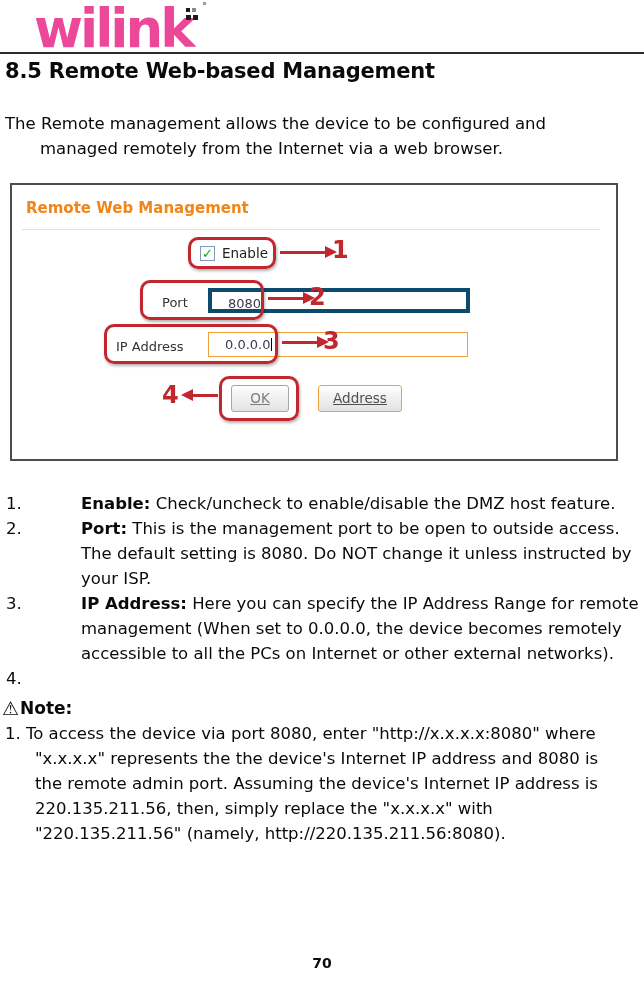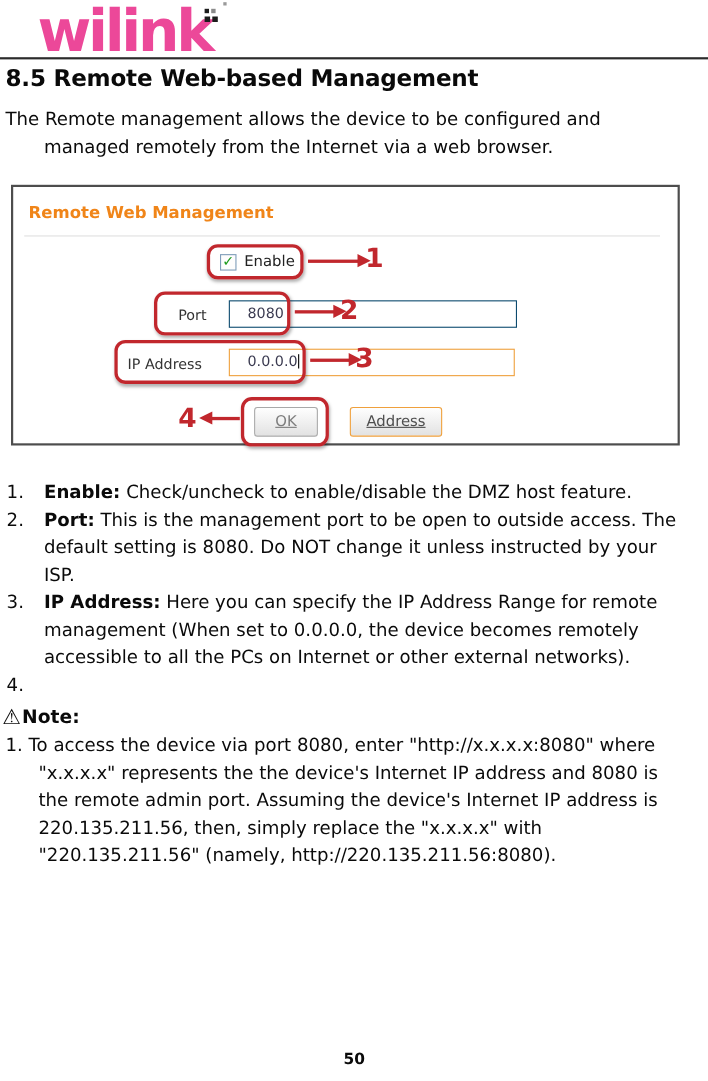--- a/index.html
+++ b/index.html
@@ -14,35 +14,35 @@
   .logo-dots i { position:absolute; background:#1c1c1c; }
   .logo-dots i.d1 { width:3px; height:3px; right:0; top:0; background:#9a9a9a; }
   .logo-dots i.d2 { width:4px; height:4px; left:2px; top:6px; }
   .logo-dots i.d3 { width:4px; height:4px; left:8px; top:6px; background:#8a8a8a; }
   .logo-dots i.d4 { width:5px; height:5px; left:2px; top:13px; }
   .logo-dots i.d5 { width:5px; height:5px; left:9px; top:13px; }
   .top-rule { border:none; height:2px; background:#2b2b2b; width:100%; }
 
   
   .section-heading { font-size:21px; font-weight:bold; padding:5px 0 0 5px; letter-spacing:-0.2px; }
-  .intro { font-size:16.5px; line-height:25px; margin:13px 0 0 0; padding-left:40px; text-indent:-35px; max-width:600px; }
+  .intro { font-size:16.5px; line-height:25px; margin:28px 0 0 0; padding-left:40px; text-indent:-35px; max-width:600px; }
 
   
-  .frame { position:relative; margin:22px 26px 0 10px; height:237px; border:2px solid #4d4d4d; background:#fff; }
+  .frame { position:relative; margin:22px 26px 0 10px; height:278px; border:2px solid #4d4d4d; background:#fff; }
   .rwm-title { position:absolute; left:14px; top:14px; font-size:15px; font-weight:bold; color:#f08519; }
   .rwm-divider { position:absolute; left:10px; top:44px; width:578px; height:1px; background:#e0e0e0; }
 
   .cb-box { position:absolute; left:188px; top:61px; width:15px; height:15px; border:1px solid #7f9db9; background:#fdfdfd; text-align:center; }
   .cb-box .check { color:#1e9b1e; font-size:13px; font-weight:bold; line-height:13px; display:block; }
   .cb-label { position:absolute; left:210px; top:60px; font-size:13.5px; color:#222; }
 
   .field-label { position:absolute; font-size:13px; color:#333; }
   .lbl-port { left:150px; top:110px; }
   .lbl-ip { left:104px; top:154px; }
-  .input-box { position:absolute; background:#fff; border:1px solid #0c4a6e; height:25px; font-size:13px; color:#3a3a50; line-height:23px; padding-left:16px; }
+  .input-box { position:absolute; background:#fff; border:4px solid #0c4a6e; height:25px; font-size:13px; color:#3a3a50; line-height:23px; padding-left:16px; }
   .inp-port { left:196px; top:103px; width:262px; }
   .inp-ip { left:196px; top:147px; width:260px; border:1px solid #efa03c; }
   .caret { display:inline-block; width:0; height:13px; border-left:1px solid #000; vertical-align:-2px; margin-left:1px; }
 
   .btn { position:absolute; height:27px; border:1px solid #a8a8a8; border-radius:3px;
          background:linear-gradient(#fefefe,#e2e2e2); font-size:13.5px; text-align:center; line-height:25px;text-decoration:underline; }
   .btn-ok { left:219px; top:200px; width:58px; color:#7d7d7d; }
   .btn-cancel { left:306px; top:200px; width:84px; color:#4f4f4f; border:1px solid #efa03c; }
 
   
@@ -65,21 +65,21 @@
       border-right:12px solid #c1272d; border-top:6px solid transparent; border-bottom:6px solid transparent; }
   .a1 { left:268px; top:66px;  width:46px; }
   .a2 { left:256px; top:112px; width:36px; }
   .a3 { left:270px; top:156px; width:36px; }
   .a4 { left:180px; top:209px; width:26px; }
 
   
   .steps { margin:30px 0 0 6px; font-size:16.5px; line-height:25px; }
   .step { display:flex; }
   .step-num { width:34px; flex:none; }
-  .step-body { max-width:578px; }
+  .step-body { max-width:578px;margin-left:41px; }
   .term { font-weight:bold; }
 
   
   .note-head { margin:6px 0 0 2px; font-size:17px; font-weight:bold; display:flex; align-items:center; }
   .warn-icon { font-weight:normal; font-size:19px; margin-right:1px; }
   .note-item { font-size:16.5px; line-height:25px; margin:2px 0 0 5px; padding-left:30px; text-indent:-30px; max-width:615px; }
 
   .page-number { position:absolute; bottom:12px; left:0; width:100%; text-align:center; font-size:14px; font-weight:bold; }
 </style>
 </head>
@@ -151,13 +151,13 @@
     <span class="step-num">4.</span>
   </div>
 </div>
 
 <div class="note-head">
   <span class="warn-icon">⚠</span>
   <span>Note:</span>
 </div>
 <p class="note-item">1. To access the device via port 8080, enter "http://x.x.x.x:8080" where "x.x.x.x" represents the the device's Internet IP address and 8080 is the remote admin port. Assuming the device's Internet IP address is 220.135.211.56, then, simply replace the "x.x.x.x" with "220.135.211.56" (namely, http://220.135.211.56:8080).</p>
 
-<div class="page-number">50</div>
+<div class="page-number">70</div>
 
 </body></html>

